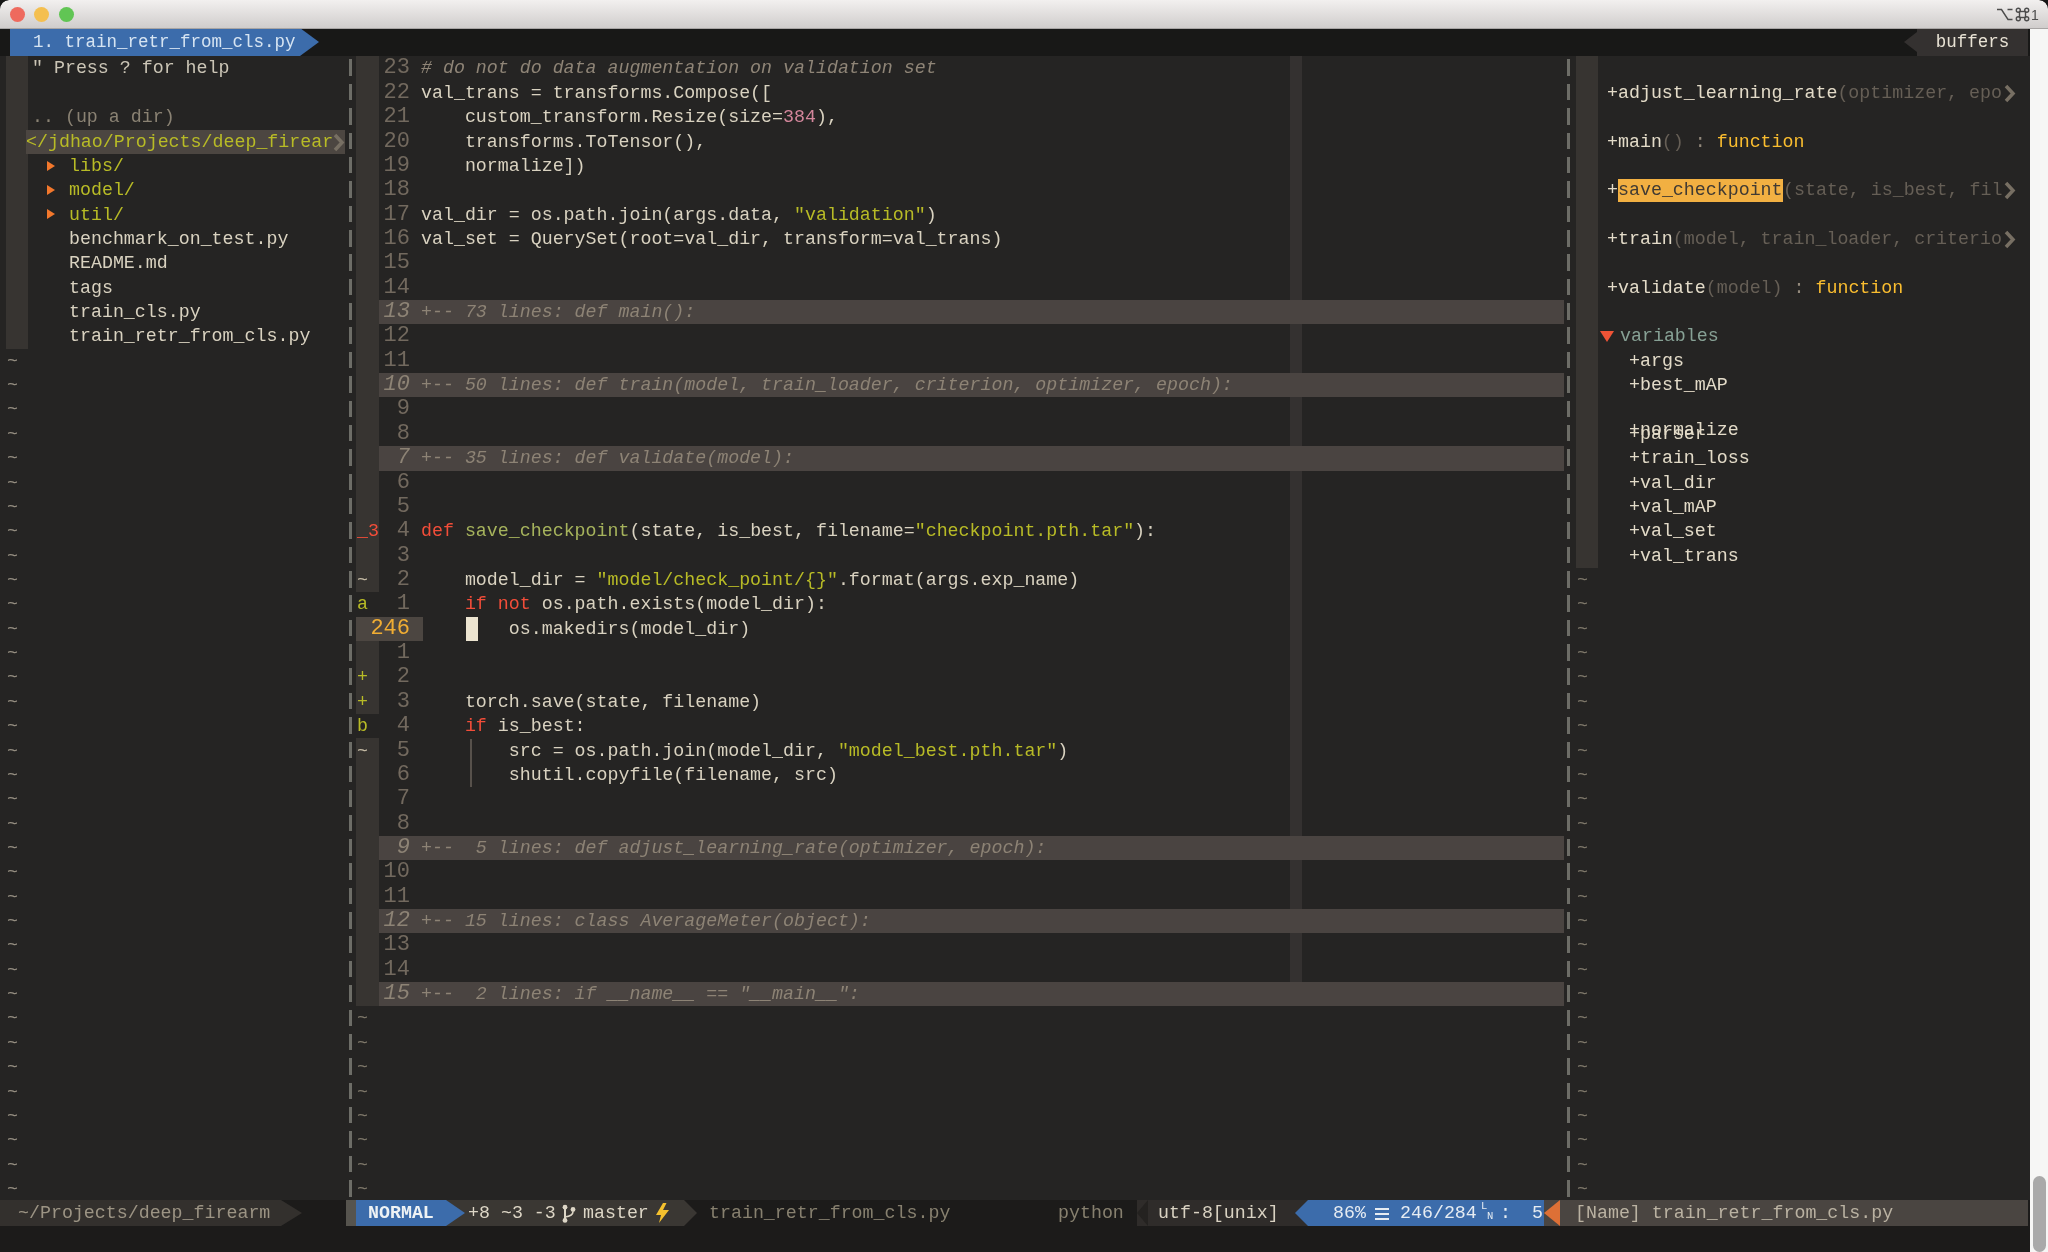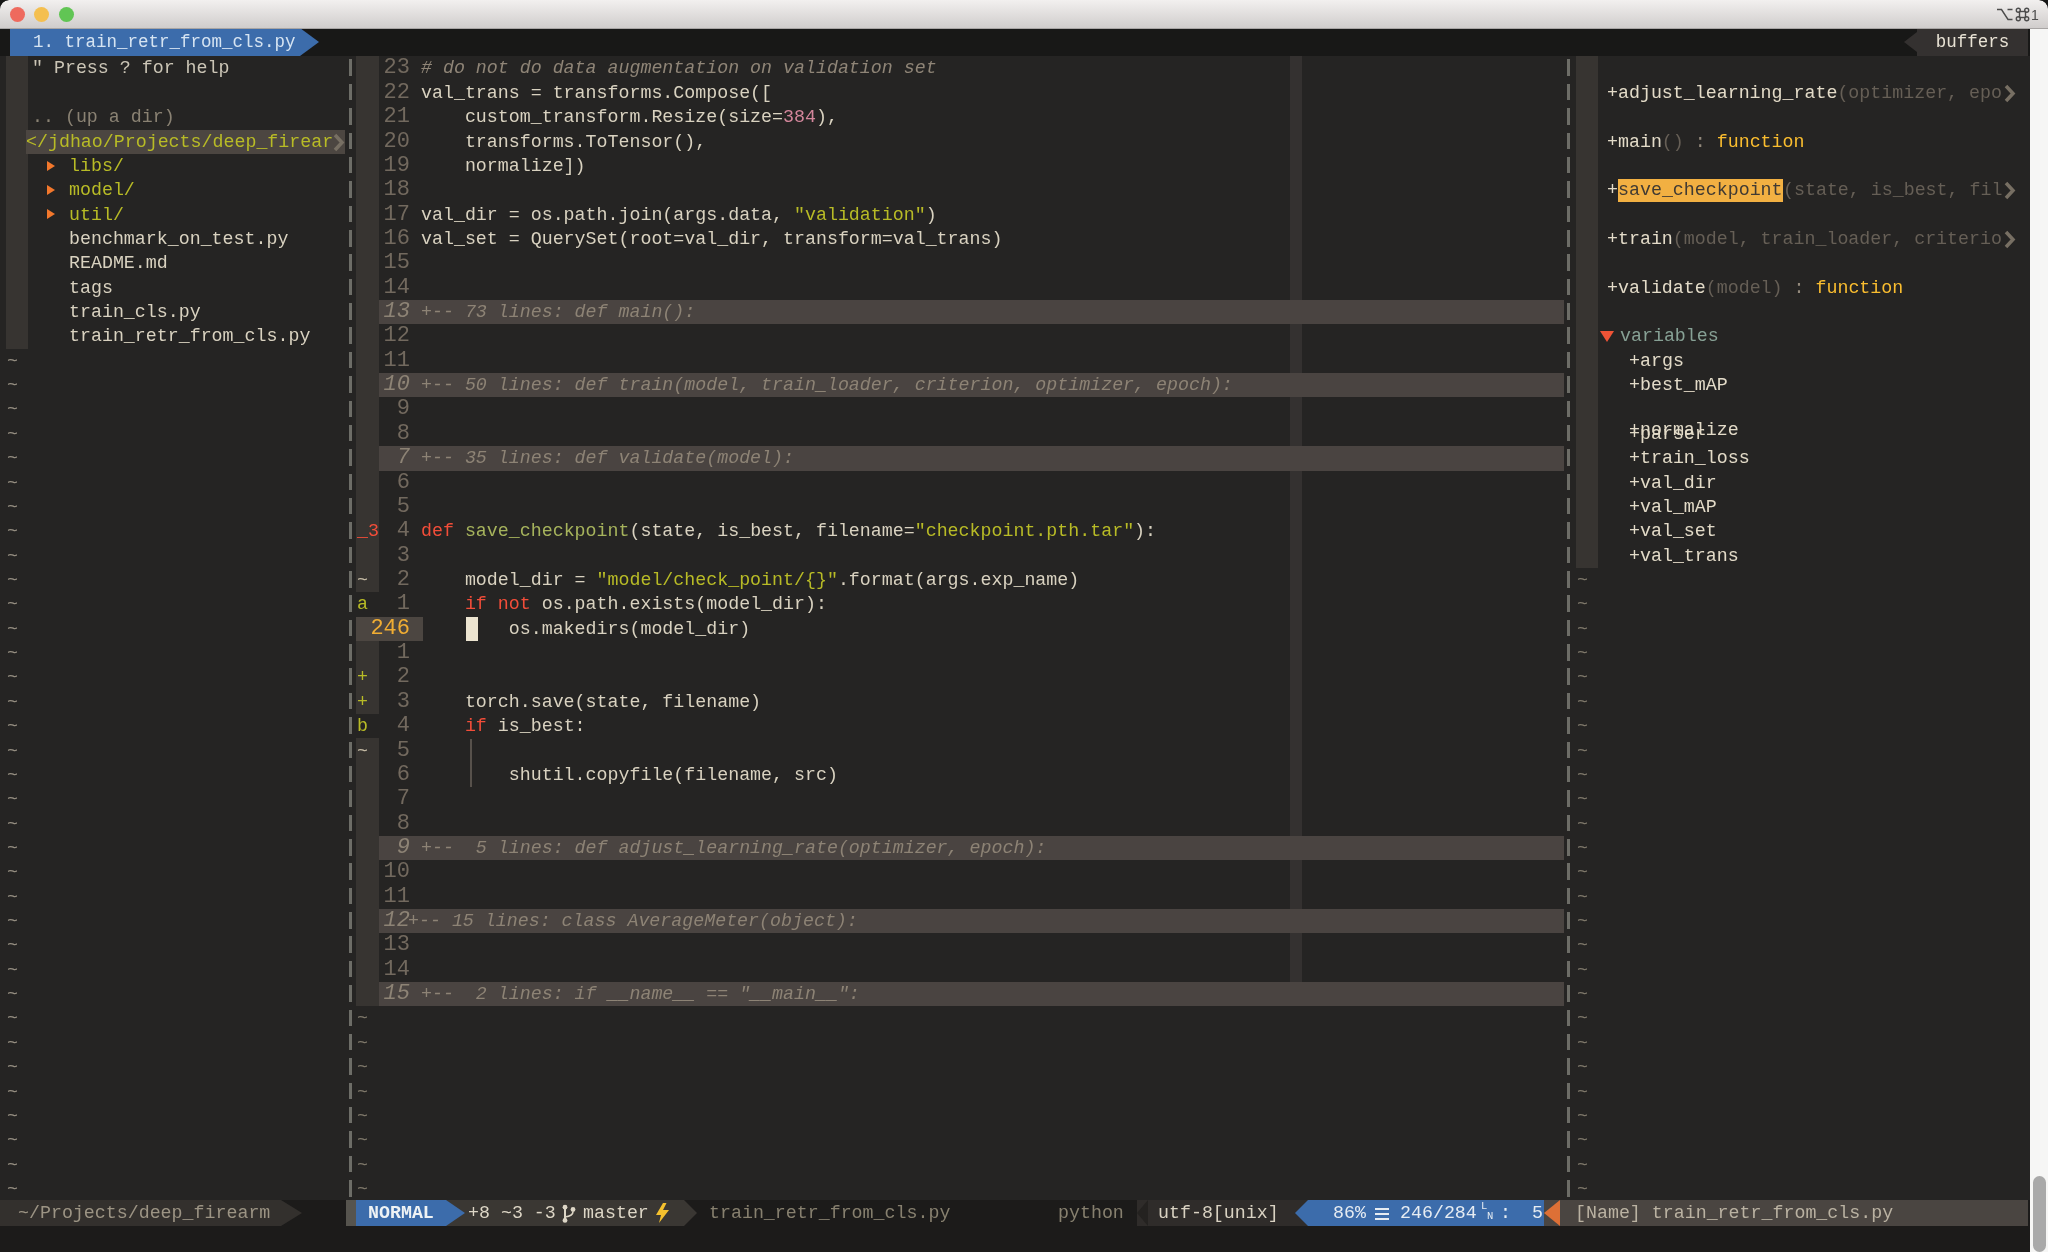--- a/index.html
+++ b/index.html
@@ -139,26 +139,27 @@
 <div class="r" style="left:421.0px;top:129.5px;"><span style="color:#d9d2c0;">    transforms.ToTensor(),</span></div>
 <div class="r" style="left:421.0px;top:153.8px;"><span style="color:#d9d2c0;">    normalize])</span></div>
 <div class="r" style="left:421.0px;top:202.6px;"><span style="color:#d9d2c0;">val_dir = os.path.join(args.data, </span><span style="color:#b8bb26;">"validation"</span><span style="color:#d9d2c0;">)</span></div>
 <div class="r" style="left:421.0px;top:226.9px;"><span style="color:#d9d2c0;">val_set = QuerySet(root=val_dir, transform=val_trans)</span></div>
 <div class="r" style="left:421.0px;top:519.2px;"><span style="color:#f24d39;">def </span><span style="color:#a6b35c;">save_checkpoint</span><span style="color:#d9d2c0;">(state, is_best, filename=</span><span style="color:#b8bb26;">"checkpoint.pth.tar"</span><span style="color:#d9d2c0;">):</span></div>
 <div class="r" style="left:421.0px;top:568.0px;"><span style="color:#d9d2c0;">    model_dir = </span><span style="color:#b8bb26;">"model/check_point/{}"</span><span style="color:#d9d2c0;">.format(args.exp_name)</span></div>
 <div class="r" style="left:421.0px;top:592.3px;"><span style="color:#d9d2c0;">    </span><span style="color:#f24d39;">if not</span><span style="color:#d9d2c0;"> os.path.exists(model_dir):</span></div>
 <div class="r" style="left:421.0px;top:616.7px;"><span style="color:#d9d2c0;">        os.makedirs(model_dir)</span></div>
 <div class="r" style="left:421.0px;top:689.8px;"><span style="color:#d9d2c0;">    torch.save(state, filename)</span></div>
 <div class="r" style="left:421.0px;top:714.1px;"><span style="color:#d9d2c0;">    </span><span style="color:#f24d39;">if</span><span style="color:#d9d2c0;"> is_best:</span></div>
+<div class="r" style="left:421.0px;top:738.5px;"><span style="color:#d9d2c0;">        src = os.path.join(model_dir, </span><span style="color:#b8bb26;">"model_best.pth.tar"</span><span style="color:#d9d2c0;">)</span></div>
 <div class="r" style="left:421.0px;top:762.8px;"><span style="color:#d9d2c0;">        shutil.copyfile(filename, src)</span></div>
 <div class="r" style="left:421.0px;top:300.0px;"><span style="color:#8d8375;font-style:italic;">+-- 73 lines: def main():</span></div>
 <div class="r" style="left:421.0px;top:373.1px;"><span style="color:#8d8375;font-style:italic;">+-- 50 lines: def train(model, train_loader, criterion, optimizer, epoch):</span></div>
 <div class="r" style="left:421.0px;top:446.2px;"><span style="color:#8d8375;font-style:italic;">+-- 35 lines: def validate(model):</span></div>
 <div class="r" style="left:421.0px;top:835.9px;"><span style="color:#8d8375;font-style:italic;">+--  5 lines: def adjust_learning_rate(optimizer, epoch):</span></div>
-<div class="r" style="left:408px;top:909.0px;"><span style="color:#8d8375;font-style:italic;">+-- 15 lines: class AverageMeter(object):</span></div>
+<div class="r" style="left:421.0px;top:909.0px;"><span style="color:#8d8375;font-style:italic;">+-- 15 lines: class AverageMeter(object):</span></div>
 <div class="r" style="left:421.0px;top:982.1px;"><span style="color:#8d8375;font-style:italic;">+--  2 lines: if __name__ == "__main__":</span></div>
 <div style="position:absolute;left:469.5px;top:738.5px;width:2.0px;height:24.4px;background:#57514b;"></div>
 <div style="position:absolute;left:469.5px;top:762.8px;width:2.0px;height:24.4px;background:#57514b;"></div>
 <div style="position:absolute;left:466.0px;top:617.2px;width:11.5px;height:23.4px;background:#ece4d0;"></div>
 <div class="r" style="left:357.0px;top:1006.4px;"><span style="color:#7d7769;">~</span></div>
 <div class="r" style="left:357.0px;top:1030.8px;"><span style="color:#7d7769;">~</span></div>
 <div class="r" style="left:357.0px;top:1055.2px;"><span style="color:#7d7769;">~</span></div>
 <div class="r" style="left:357.0px;top:1079.5px;"><span style="color:#7d7769;">~</span></div>
 <div class="r" style="left:357.0px;top:1103.9px;"><span style="color:#7d7769;">~</span></div>
 <div class="r" style="left:357.0px;top:1128.2px;"><span style="color:#7d7769;">~</span></div>

